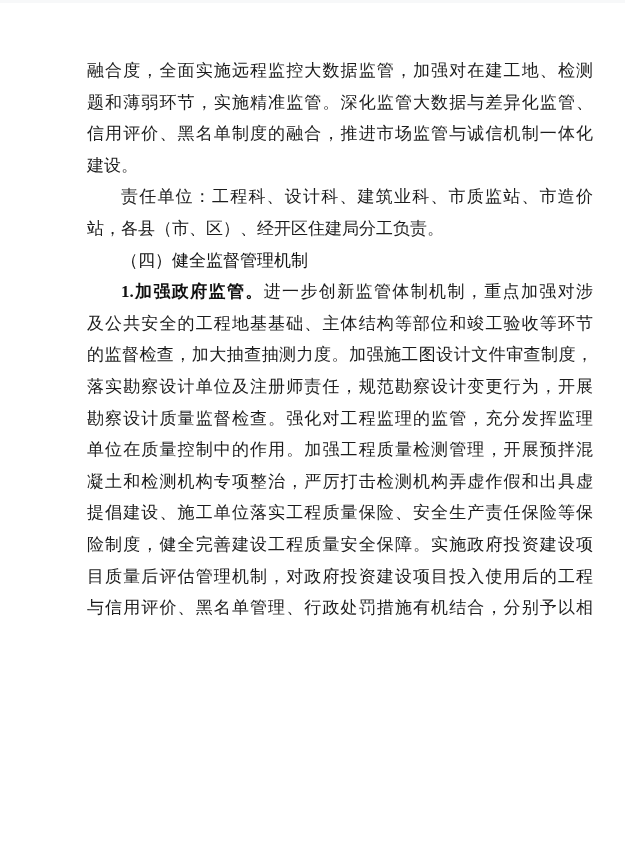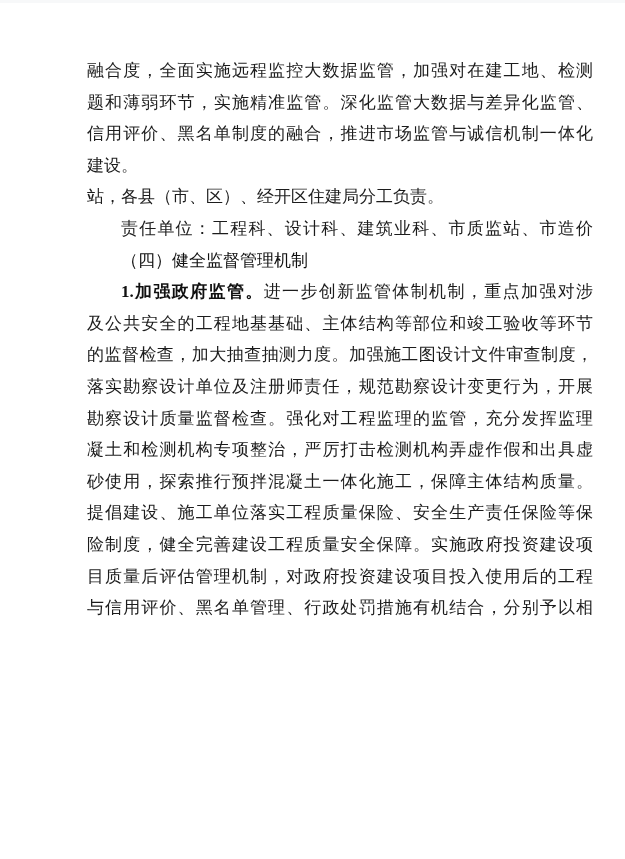--- a/index.html
+++ b/index.html
@@ -68,29 +68,29 @@
 </head>
 <body>
 
 <div class="page">
   <div class="top-edge"></div>
   <div class="textblock" id="textblock">
       <div class="line">融合度，全面实施远程监控大数据监管，加强对在建工地、检测</div>
       <div class="line">题和薄弱环节，实施精准监管。深化监管大数据与差异化监管、</div>
       <div class="line">信用评价、黑名单制度的融合，推进市场监管与诚信机制一体化</div>
       <div class="line last">建设。</div>
+      <div class="line indent">责任单位：工程科、设计科、建筑业科、市质监站、市造价</div>
       <div class="line last">站，各县（市、区）、经开区住建局分工负责。</div>
-      <div class="line indent">责任单位：工程科、设计科、建筑业科、市质监站、市造价</div>
       <div class="line indent bold last">（四）健全监督管理机制</div>
       <div class="line indent"><span class="bold-prefix">1.加强政府监管。</span>进一步创新监管体制机制，重点加强对涉</div>
       <div class="line">及公共安全的工程地基基础、主体结构等部位和竣工验收等环节</div>
       <div class="line">的监督检查，加大抽查抽测力度。加强施工图设计文件审查制度，</div>
       <div class="line">落实勘察设计单位及注册师责任，规范勘察设计变更行为，开展</div>
       <div class="line">勘察设计质量监督检查。强化对工程监理的监管，充分发挥监理</div>
+      <div class="line">单位在质量控制中的作用。加强工程质量检测管理，开展预拌混</div>
       <div class="line">凝土和检测机构专项整治，严厉打击检测机构弄虚作假和出具虚</div>
-      <div class="line">砂使用，探索推行预拌混凝土一体化施工，保障主体结构质量。</div>
       <div class="line">提倡建设、施工单位落实工程质量保险、安全生产责任保险等保</div>
       <div class="line">险制度，健全完善建设工程质量安全保障。实施政府投资建设项</div>
       <div class="line">目质量后评估管理机制，对政府投资建设项目投入使用后的工程</div>
       <div class="line">与信用评价、黑名单管理、行政处罚措施有机结合，分别予以相</div>
     </div>
   <div class="page-number">— 7 —</div>
 </div>
 
 </body></html>

